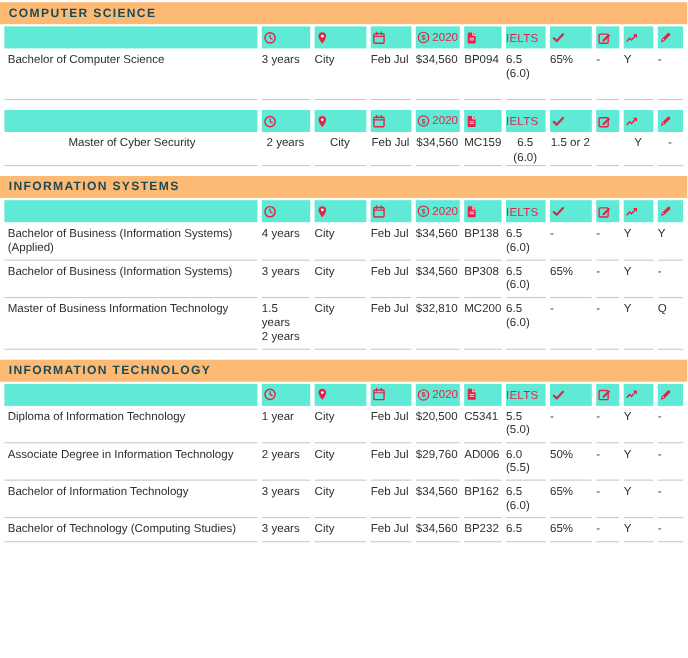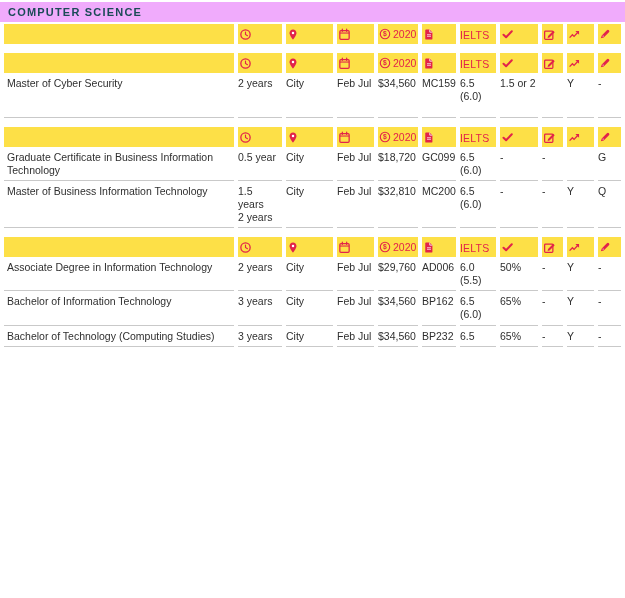--- a/index.html
+++ b/index.html
@@ -5,42 +5,42 @@
   html,body{margin:0;padding:0;background:#ffffff;}
   body{
     width:625px;height:598px;overflow:hidden;
     font-family:"Liberation Sans", sans-serif;
     -webkit-font-smoothing:antialiased;
   }
   .page{padding-top:2px;}
   .course-section{margin-bottom:9px;}
   .section-header{
     margin:0;box-sizing:border-box;height:20px;
-    background:#f0abfc;color:#1b4a57;
+    background:#fdba74;color:#1b4a57;
     font-size:11px;font-weight:bold;letter-spacing:1.2px;
     text-transform:uppercase;
     padding:4px 8px 0 8px;
   }
   table.course-table{
     border-collapse:separate;border-spacing:4px 0;
     table-layout:fixed;width:625px;margin-top:2px;
   }
   thead td{
-    background:#fde047;height:20px;vertical-align:middle;padding:0;
+    background:#5eead4;height:20px;vertical-align:middle;padding:0;
   }
   tbody td{
     border-bottom:1px solid #c9c9c9;
     padding:4px 1px 4px 0;vertical-align:top;
     font-size:10.5px;color:#2f2f2f;line-height:1.2;
     overflow:hidden;
   }
   tbody td:first-child{padding-left:3px;}
   
   .page .course-section:nth-of-type(1) tbody td{padding-bottom:17px;}
-  .page .course-section:nth-of-type(2) tbody td{padding-bottom:15px;}
+  .page .course-section:nth-of-type(2) tbody td{padding-bottom:1px;text-align:center;}
   .cell-duration{white-space:pre-line;}
   .icn{display:block;margin-left:1px;}
   .icn svg{display:block;}
   .fee-head{display:flex;align-items:center;gap:2px;color:#e2234a;font-size:10.5px;}
   .ielts-head{color:#e2234a;font-size:10.5px;letter-spacing:0.2px;}
   .ielts-band{display:block;}
 </style>
 </head>
 <body>
 
@@ -139,20 +139,33 @@
             <span class="icn">
               <svg width="12" height="12" viewBox="0 0 24 24">
                   <path d="M3.6 20.6l1.9-5.5L15.8 4.6a2.9 2.9 0 0 1 4.1 4.1L9.4 19z" fill="#e2234a"></path>
                   <circle cx="8.2" cy="16.2" r="1.1" fill="#ffffff"></circle>
                 </svg>
             </span>
           </td>
         </tr>
       </thead>
       <tbody>
+  <tr>
+    <td class="cell-name">Bachelor of Computer Science</td>
+    <td class="cell-duration">3 years</td>
+    <td>City</td>
+    <td>Feb Jul</td>
+    <td>$34,560</td>
+    <td>BP094</td>
+    <td><span>6.5</span><span class="ielts-band">(6.0)</span></td>
+    <td>65%</td>
+    <td>-</td>
+    <td>Y</td>
+    <td>-</td>
+  </tr>
 
 </tbody>
     </table>
   </section>
 
   <section class="course-section">
     <table class="course-table">
       <colgroup>
         <col style="width:230px">
           <col style="width:44px">
@@ -262,20 +275,21 @@
     <td>1.5 or 2</td>
     <td></td>
     <td>Y</td>
     <td>-</td>
   </tr>
 </tbody>
     </table>
   </section>
 
   <section class="course-section">
+    <h2 class="section-header">INFORMATION SYSTEMS</h2>
     <table class="course-table">
       <colgroup>
         <col style="width:230px">
           <col style="width:44px">
           <col style="width:47px">
         <col style="width:37px">
           <col style="width:40px">
           <col style="width:34px">
         <col style="width:36px">
           <col style="width:38px">
@@ -361,55 +375,69 @@
             <span class="icn">
               <svg width="12" height="12" viewBox="0 0 24 24">
                   <path d="M3.6 20.6l1.9-5.5L15.8 4.6a2.9 2.9 0 0 1 4.1 4.1L9.4 19z" fill="#e2234a"></path>
                   <circle cx="8.2" cy="16.2" r="1.1" fill="#ffffff"></circle>
                 </svg>
             </span>
           </td>
         </tr>
       </thead>
       <tbody>
-
-
-  <tr>
-    <td class="cell-name">Graduate Certificate in Business Information Technology</td>
-    <td class="cell-duration">0.5 year</td>
-    <td>City</td>
-    <td>Feb Jul</td>
-    <td>$18,720</td>
-    <td>GC099</td>
+  <tr>
+    <td class="cell-name">Bachelor of Business (Information Systems) (Applied)</td>
+    <td class="cell-duration">4 years</td>
+    <td>City</td>
+    <td>Feb Jul</td>
+    <td>$34,560</td>
+    <td>BP138</td>
     <td><span>6.5</span><span class="ielts-band">(6.0)</span></td>
     <td>-</td>
     <td>-</td>
-    <td></td>
-    <td>G</td>
-  </tr>
+    <td>Y</td>
+    <td>Y</td>
+  </tr>
+
+  <tr>
+    <td class="cell-name">Bachelor of Business (Information Systems)</td>
+    <td class="cell-duration">3 years</td>
+    <td>City</td>
+    <td>Feb Jul</td>
+    <td>$34,560</td>
+    <td>BP308</td>
+    <td><span>6.5</span><span class="ielts-band">(6.0)</span></td>
+    <td>65%</td>
+    <td>-</td>
+    <td>Y</td>
+    <td>-</td>
+  </tr>
+
 
   <tr>
     <td class="cell-name">Master of Business Information Technology</td>
     <td class="cell-duration">1.5 years
 2 years</td>
     <td>City</td>
     <td>Feb Jul</td>
     <td>$32,810</td>
     <td>MC200</td>
     <td><span>6.5</span><span class="ielts-band">(6.0)</span></td>
     <td>-</td>
     <td>-</td>
     <td>Y</td>
     <td>Q</td>
   </tr>
 </tbody>
     </table>
   </section>
 
   <section class="course-section">
+    <h2 class="section-header">INFORMATION TECHNOLOGY</h2>
     <table class="course-table">
       <colgroup>
         <col style="width:230px">
           <col style="width:44px">
           <col style="width:47px">
         <col style="width:37px">
           <col style="width:40px">
           <col style="width:34px">
         <col style="width:36px">
           <col style="width:38px">
@@ -495,20 +523,33 @@
             <span class="icn">
               <svg width="12" height="12" viewBox="0 0 24 24">
                   <path d="M3.6 20.6l1.9-5.5L15.8 4.6a2.9 2.9 0 0 1 4.1 4.1L9.4 19z" fill="#e2234a"></path>
                   <circle cx="8.2" cy="16.2" r="1.1" fill="#ffffff"></circle>
                 </svg>
             </span>
           </td>
         </tr>
       </thead>
       <tbody>
+  <tr>
+    <td class="cell-name">Diploma of Information Technology</td>
+    <td class="cell-duration">1 year</td>
+    <td>City</td>
+    <td>Feb Jul</td>
+    <td>$20,500</td>
+    <td>C5341</td>
+    <td><span>5.5</span><span class="ielts-band">(5.0)</span></td>
+    <td>-</td>
+    <td>-</td>
+    <td>Y</td>
+    <td>-</td>
+  </tr>
 
   <tr>
     <td class="cell-name">Associate Degree in Information Technology</td>
     <td class="cell-duration">2 years</td>
     <td>City</td>
     <td>Feb Jul</td>
     <td>$29,760</td>
     <td>AD006</td>
     <td><span>6.0</span><span class="ielts-band">(5.5)</span></td>
     <td>50%</td>

